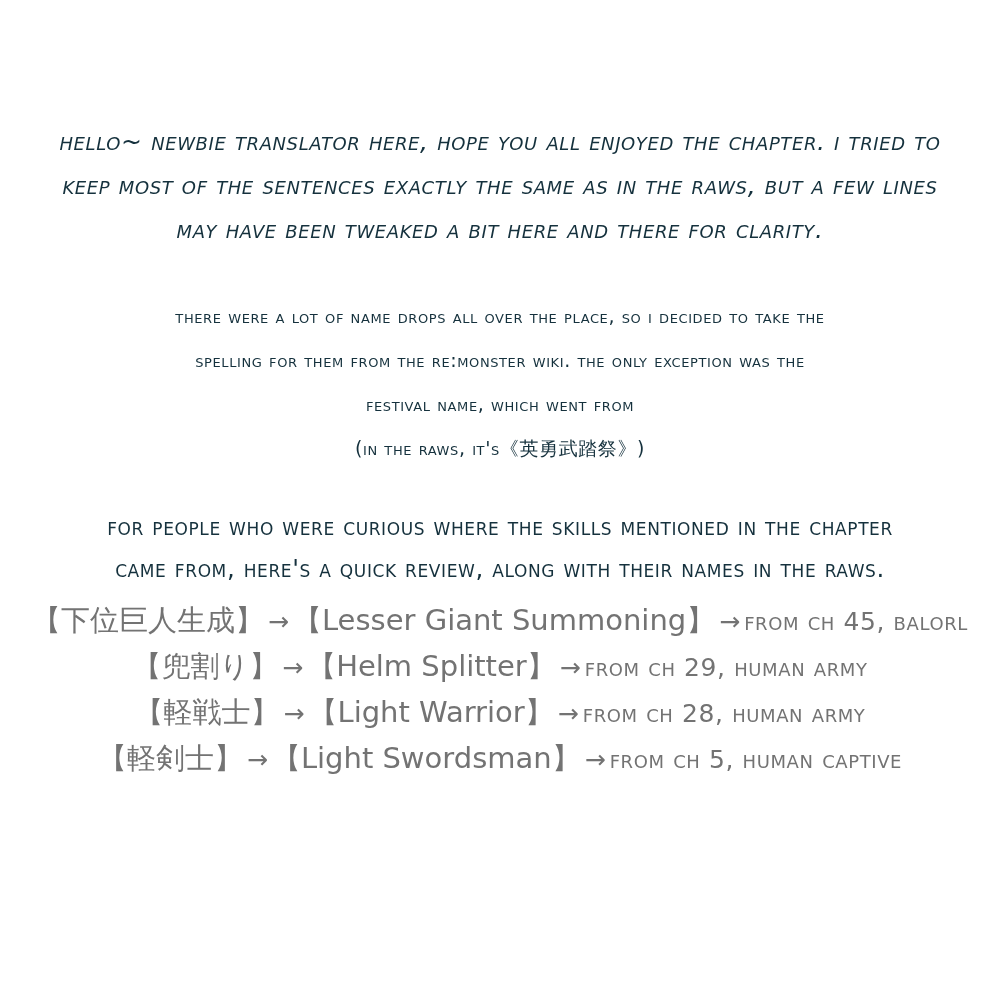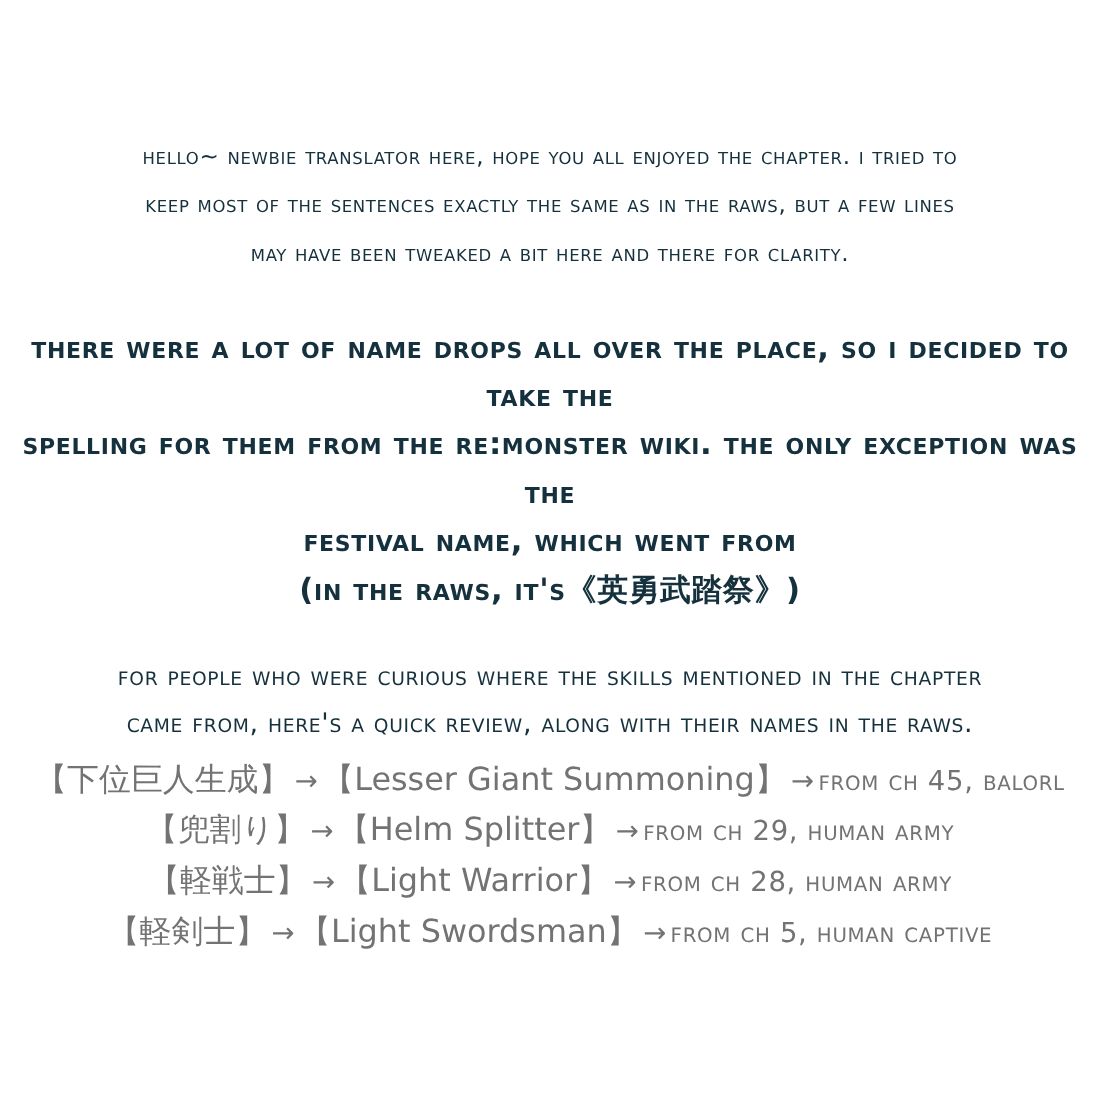--- a/index.html
+++ b/index.html
@@ -30,27 +30,27 @@
   }
   .line {
     font-family: "DejaVu Sans", sans-serif;
     font-variant: small-caps;
     text-transform: lowercase;
     letter-spacing: 0.6px;
     color: #15313d;
     white-space: pre-wrap;
   }
   .para1 .line {
-    font-size: 21px;
+    font-size: 25px;
     line-height: 44px;
+    font-style: italic;
   }
   .para2 .line {
-    font-size: 28px;
+    font-size: 19px;
     line-height: 44px;
-    font-weight: bold;
   }
   .para3 .line {
     font-size: 24.5px;
     line-height: 42px;
     text-align: center;
   }
   .gap-lg { height: 42px; }
   .gap-md { height: 36px; }
   .skills {
     width: 100%;

